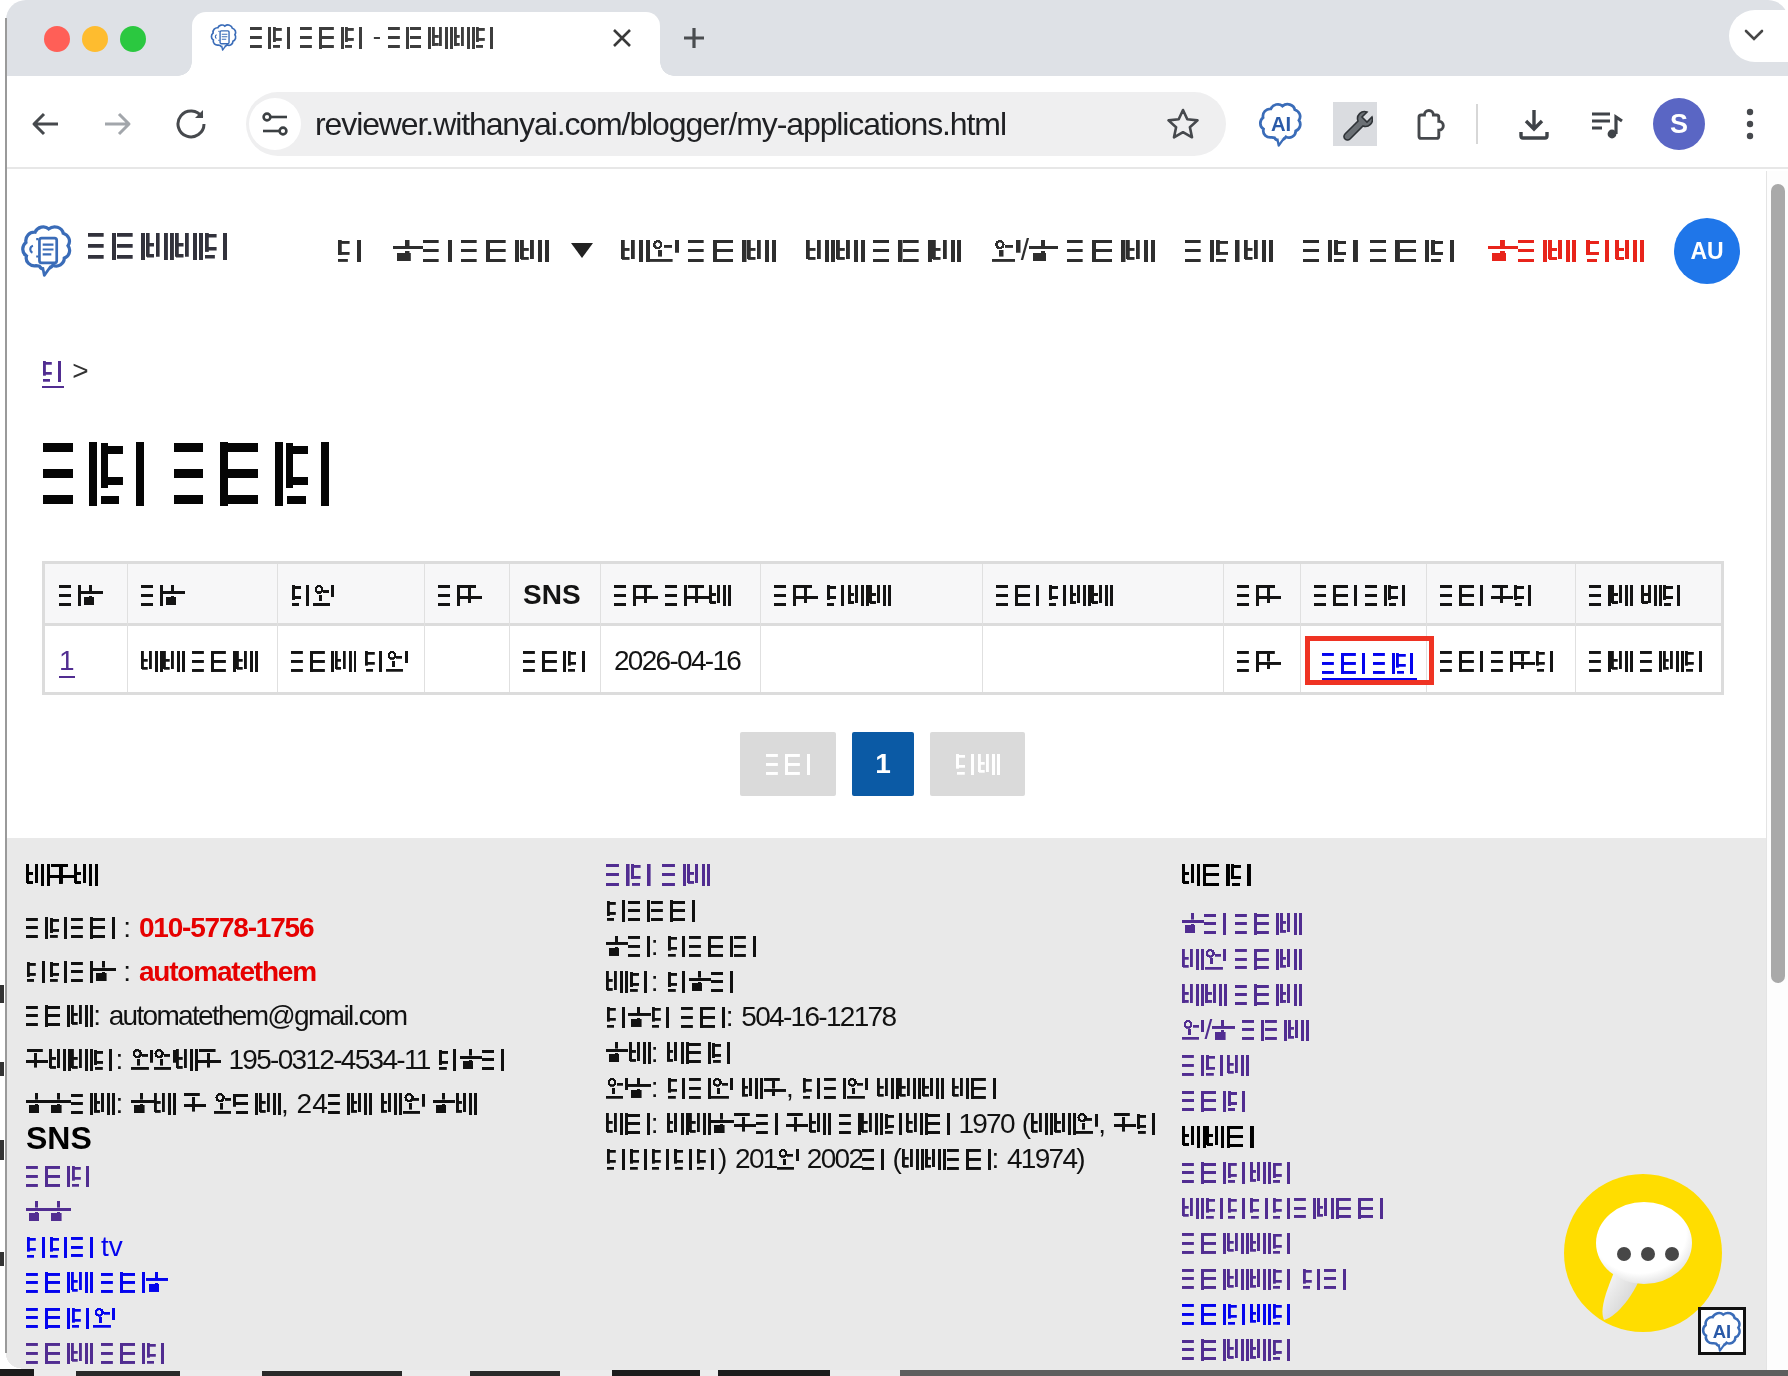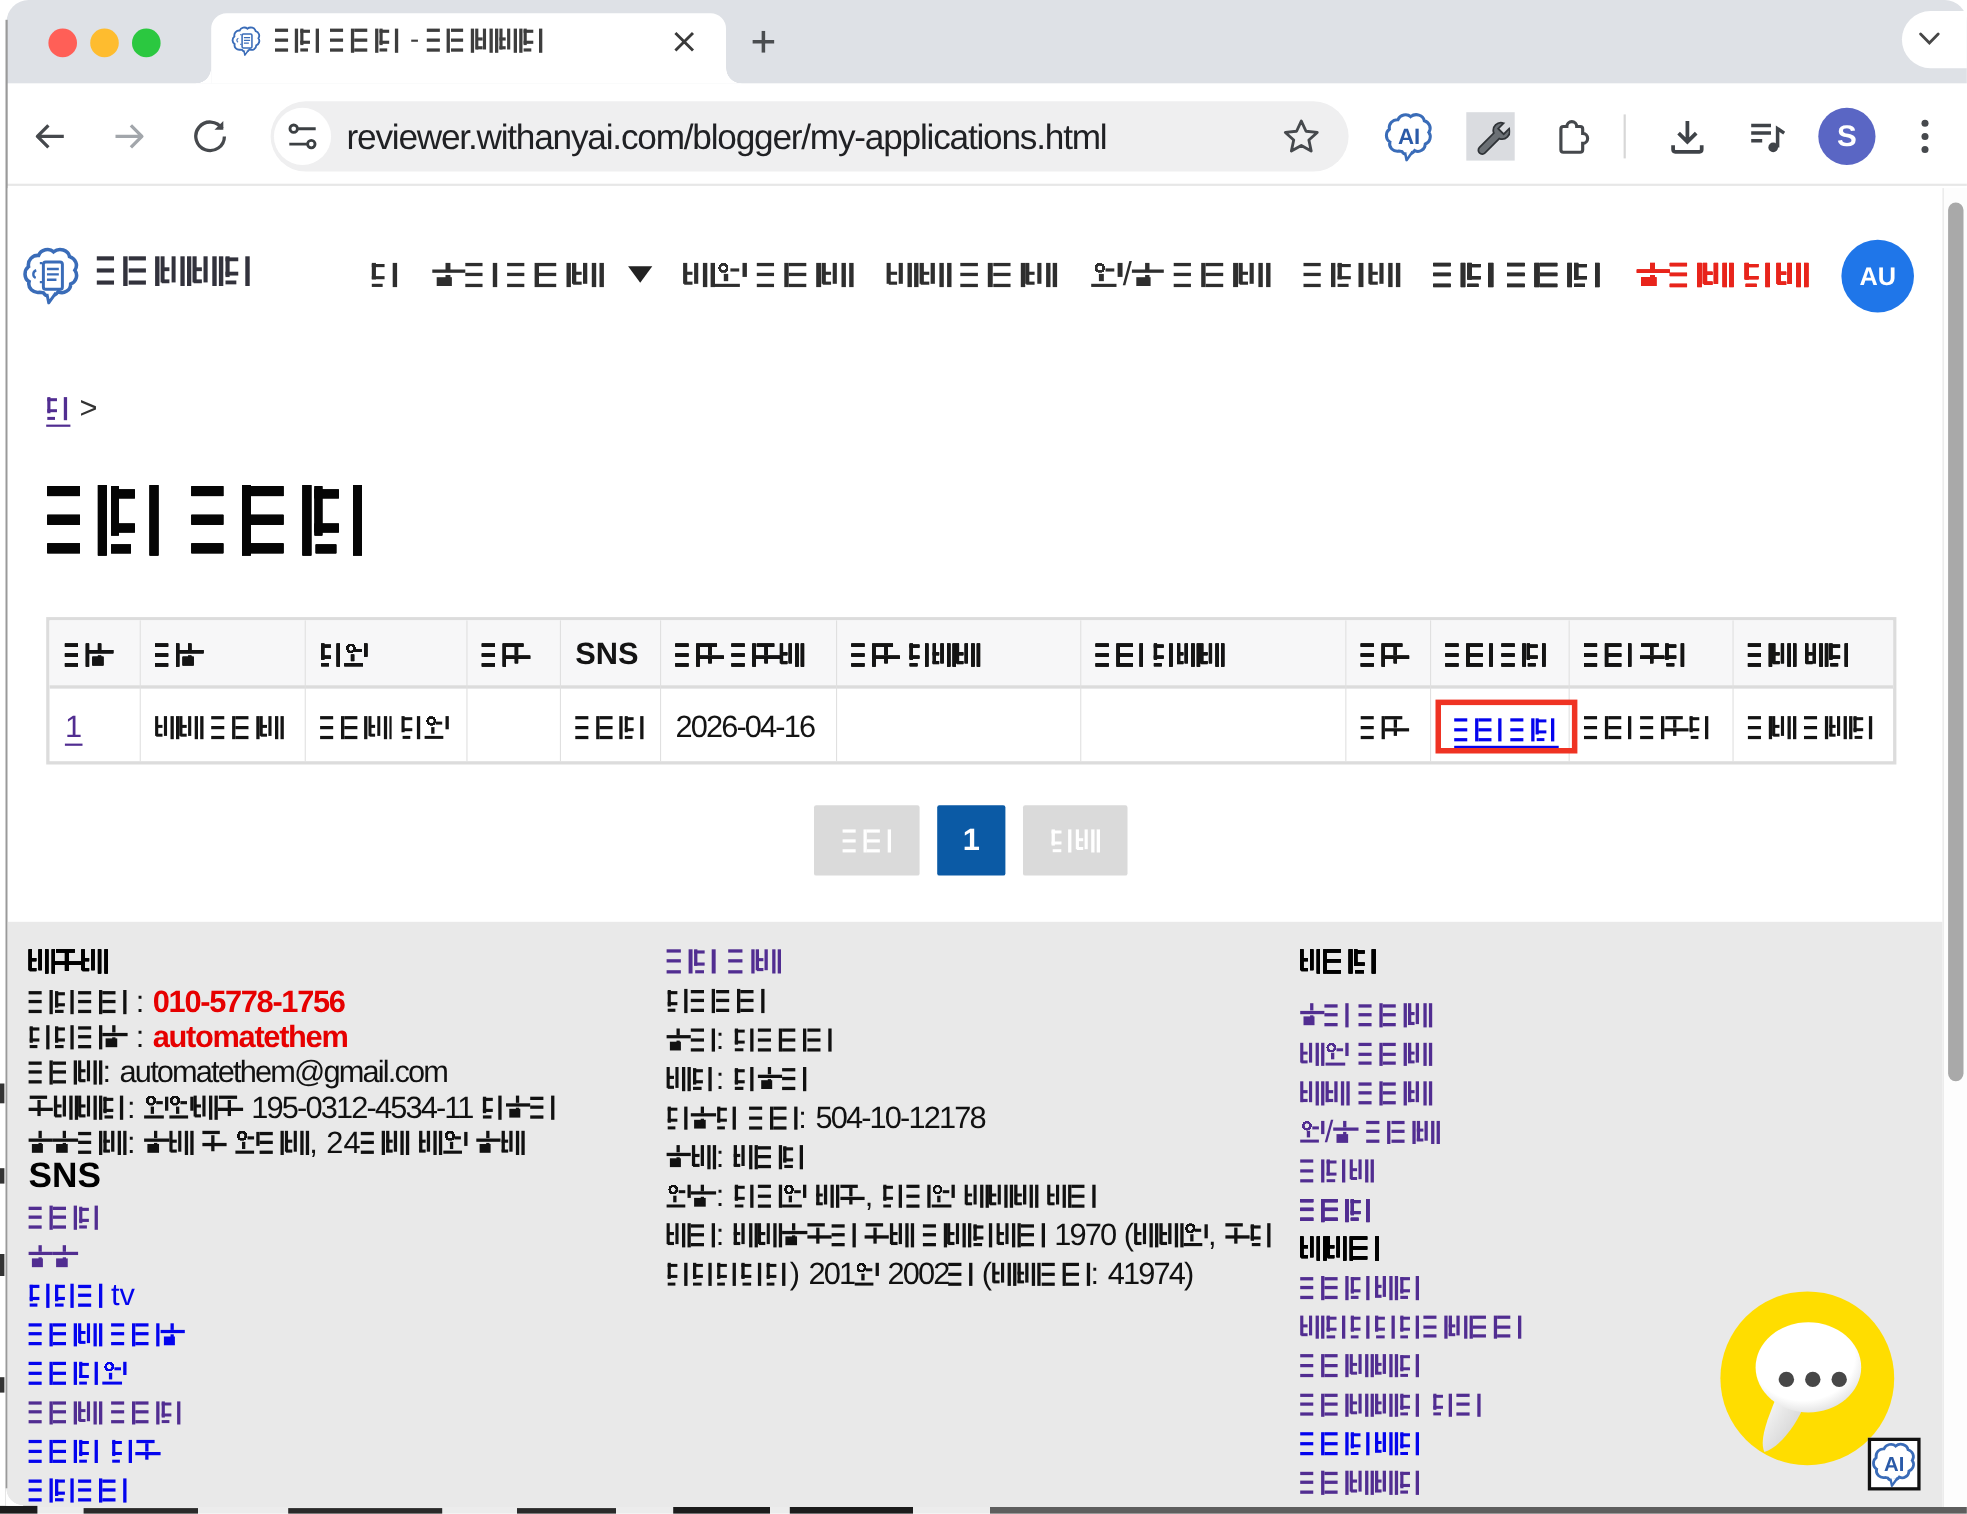--- a/index.html
+++ b/index.html
@@ -179,34 +179,34 @@
       <div class="dcell adv78" style="left:1260px;top:72px;height:49px;line-height:43px;border:5px solid #ef3323;padding:0 12px"><a class="blue ulink"><span class="hg v0"></span><span class="hg v0"></span> <span class="hg v0"></span><span class="hg v4"></span></a></div>
     </div>
 
  <div class="abs pgbtn" style="left:733px;top:561px;width:96px;height:64px;background:#dadada;color:#fff"><span class="hg v0"></span><span class="hg v0"></span></div>
  <div class="abs pgbtn" style="left:845px;top:561px;width:62px;height:64px;background:#0b5aa5;color:#fff;font-weight:bold">1</div>
  <div class="abs pgbtn" style="left:923px;top:561px;width:95px;height:64px;background:#dadada;color:#fff"><span class="hg v4"></span><span class="hg v2"></span></div>
 
  <div class="abs" id="footer">
   <div class="fcol" style="left:19px;top:18px">
    <span class="fh"><span class="hg v2"></span><span class="hg v5"></span><span class="hg v2"></span></span><br>
-   <span style="line-height:32px;display:inline-block;margin-top:3px"><span class="hg v0"></span><span class="hg v4"></span><span class="hg v0"></span><span class="hg v0"></span> : <b class="red lat2">010-5778-1756</b><br>
+   <span style="line-height:44px;display:inline-block;margin-top:13px"><span class="hg v0"></span><span class="hg v4"></span><span class="hg v0"></span><span class="hg v0"></span> : <b class="red lat2">010-5778-1756</b><br>
    <span class="hg v4"></span><span class="hg v4"></span><span class="hg v0"></span><span class="hg v1"></span> : <b class="red lat2">automatethem</b><br>
    <span class="hg v0"></span><span class="hg v0"></span><span class="hg v2"></span>: <span class="lat">automatethem@gmail.com</span><br>
    <span class="hg v5"></span><span class="hg v2"></span><span class="hg v2"></span><span class="hg v4"></span>: <span class="hg v3"></span><span class="hg v3"></span><span class="hg v2"></span><span class="hg v5"></span> <span class="lat">195-0312-4534-11</span> <span class="hg v4"></span><span class="hg v1"></span><span class="hg v0"></span><br>
    <span class="hg v1"></span><span class="hg v1"></span><span class="hg v0"></span><span class="hg v2"></span>: <span class="hg v1"></span><span class="hg v2"></span> <span class="hg v5"></span> <span class="hg v3"></span><span class="hg v0"></span><span class="hg v2"></span>, 24<span class="hg v0"></span><span class="hg v2"></span> <span class="hg v2"></span><span class="hg v3"></span> <span class="hg v1"></span><span class="hg v2"></span></span><br>
    <span class="fh" style="font-size:32px;position:relative;top:-5px">SNS</span><br>
    <span style="line-height:35.4px;display:inline-block;margin-top:-4px"><a class="purple"><span class="hg v0"></span><span class="hg v0"></span><span class="hg v4"></span></a><br><a class="purple"><span class="hg v1"></span><span class="hg v1"></span></a><br><a class="blue"><span class="hg v4"></span><span class="hg v4"></span><span class="hg v0"></span> tv</a><br><a class="blue"><span class="hg v0"></span><span class="hg v0"></span><span class="hg v2"></span> <span class="hg v0"></span><span class="hg v0"></span><span class="hg v1"></span></a><br><a class="blue"><span class="hg v0"></span><span class="hg v0"></span><span class="hg v4"></span><span class="hg v3"></span></a><br><a class="purple"><span class="hg v0"></span><span class="hg v0"></span><span class="hg v2"></span> <span class="hg v0"></span><span class="hg v0"></span><span class="hg v4"></span></a><br><a class="blue"><span class="hg v0"></span><span class="hg v0"></span><span class="hg v4"></span> <span class="hg v4"></span><span class="hg v5"></span></a><br><a class="blue"><span class="hg v0"></span><span class="hg v4"></span><span class="hg v0"></span><span class="hg v0"></span></a></span>
   </div>
   <div class="fcol" style="left:599px;top:18px">
    <a class="purple" style="font-size:30px;font-weight:bold"><span class="hg v0"></span><span class="hg v4"></span> <span class="hg v0"></span><span class="hg v2"></span></a><br>
    <span style="line-height:35.5px;display:inline-block"><span class="hg v4"></span><span class="hg v0"></span><span class="hg v0"></span><span class="hg v0"></span><br>
    <span class="hg v1"></span><span class="hg v0"></span>: <span class="hg v4"></span><span class="hg v0"></span><span class="hg v0"></span><span class="hg v0"></span><br>
    <span class="hg v2"></span><span class="hg v4"></span>: <span class="hg v4"></span><span class="hg v1"></span><span class="hg v0"></span><br>
-   <span class="hg v4"></span><span class="hg v1"></span><span class="hg v4"></span> <span class="hg v0"></span><span class="hg v0"></span>: <span class="lat">504-10-12178</span><br>
+   <span class="hg v4"></span><span class="hg v1"></span><span class="hg v4"></span> <span class="hg v0"></span><span class="hg v0"></span>: <span class="lat">504-16-12178</span><br>
    <span class="hg v1"></span><span class="hg v2"></span>: <span class="hg v2"></span><span class="hg v0"></span><span class="hg v4"></span><br>
    <span class="hg v3"></span><span class="hg v1"></span>: <span class="hg v4"></span><span class="hg v0"></span><span class="hg v3"></span> <span class="hg v2"></span><span class="hg v5"></span>, <span class="hg v4"></span><span class="hg v0"></span><span class="hg v3"></span> <span class="hg v2"></span><span class="hg v2"></span><span class="hg v2"></span> <span class="hg v2"></span><span class="hg v0"></span><br>
    <span class="hg v2"></span><span class="hg v0"></span>: <span class="hg v2"></span><span class="hg v2"></span><span class="hg v1"></span><span class="hg v5"></span><span class="hg v0"></span> <span class="hg v5"></span><span class="hg v2"></span> <span class="hg v0"></span><span class="hg v2"></span><span class="hg v4"></span><span class="hg v2"></span><span class="hg v0"></span> <span class="lat">1970</span> (<span class="hg v2"></span><span class="hg v2"></span><span class="hg v3"></span>, <span class="hg v5"></span><span class="hg v4"></span><br>
    <span class="hg v4"></span><span class="hg v4"></span><span class="hg v4"></span><span class="hg v4"></span><span class="hg v4"></span>) <span class="lat">201</span><span class="hg v3"></span> <span class="lat">2002</span><span class="hg v0"></span> (<span class="hg v2"></span><span class="hg v2"></span><span class="hg v0"></span><span class="hg v0"></span>: <span class="lat">41974</span>)</span>
   </div>
   <div class="fcol" style="left:1175px;top:18px">
    <span class="fh"><span class="hg v2"></span><span class="hg v0"></span><span class="hg v4"></span></span><br>
    <span style="line-height:35.4px;display:inline-block;margin-top:13px"><a class="purple"><span class="hg v1"></span><span class="hg v0"></span> <span class="hg v0"></span><span class="hg v0"></span><span class="hg v2"></span></a><br><a class="purple"><span class="hg v2"></span><span class="hg v3"></span> <span class="hg v0"></span><span class="hg v0"></span><span class="hg v2"></span></a><br><a class="purple"><span class="hg v2"></span><span class="hg v2"></span> <span class="hg v0"></span><span class="hg v0"></span><span class="hg v2"></span></a><br><a class="purple"><span class="hg v3"></span>/<span class="hg v1"></span> <span class="hg v0"></span><span class="hg v0"></span><span class="hg v2"></span></a><br><a class="purple"><span class="hg v0"></span><span class="hg v4"></span><span class="hg v2"></span></a><br><b><a class="purple"><span class="hg v0"></span><span class="hg v0"></span><span class="hg v4"></span></a></b><br><span class="fh"><span class="hg v2"></span><span class="hg v2"></span><span class="hg v0"></span></span><br><a class="purple"><span class="hg v0"></span><span class="hg v0"></span><span class="hg v4"></span><span class="hg v2"></span><span class="hg v4"></span></a><br><a class="purple"><span class="hg v2"></span><span class="hg v4"></span><span class="hg v4"></span><span class="hg v4"></span><span class="hg v4"></span><span class="hg v0"></span><span class="hg v2"></span><span class="hg v0"></span><span class="hg v0"></span></a><br><a class="purple"><span class="hg v0"></span><span class="hg v0"></span><span class="hg v2"></span><span class="hg v2"></span><span class="hg v4"></span></a><br><a class="purple"><span class="hg v0"></span><span class="hg v0"></span><span class="hg v2"></span><span class="hg v2"></span><span class="hg v4"></span> <span class="hg v4"></span><span class="hg v0"></span></a><br><a class="blue"><span class="hg v0"></span><span class="hg v0"></span><span class="hg v4"></span><span class="hg v2"></span><span class="hg v4"></span></a><br><a class="purple"><span class="hg v0"></span><span class="hg v0"></span><span class="hg v2"></span><span class="hg v2"></span><span class="hg v4"></span></a><br><a class="purple"></a></span>
   </div>
  </div>

